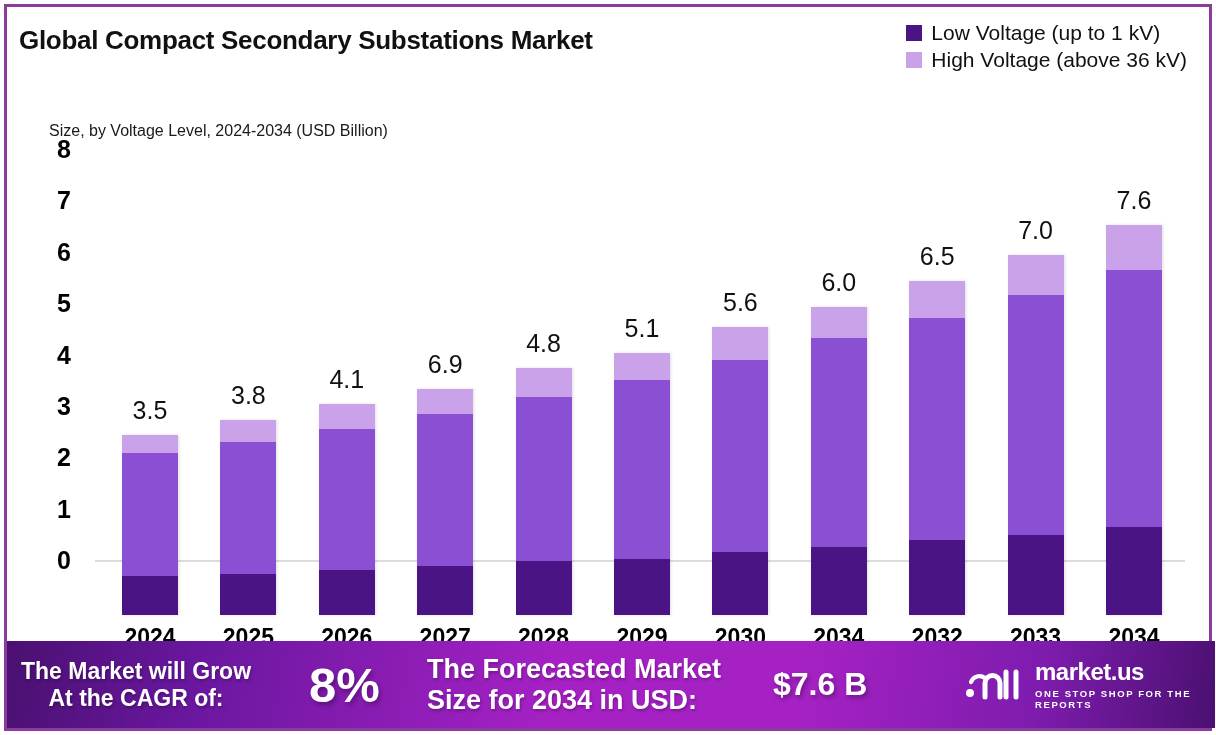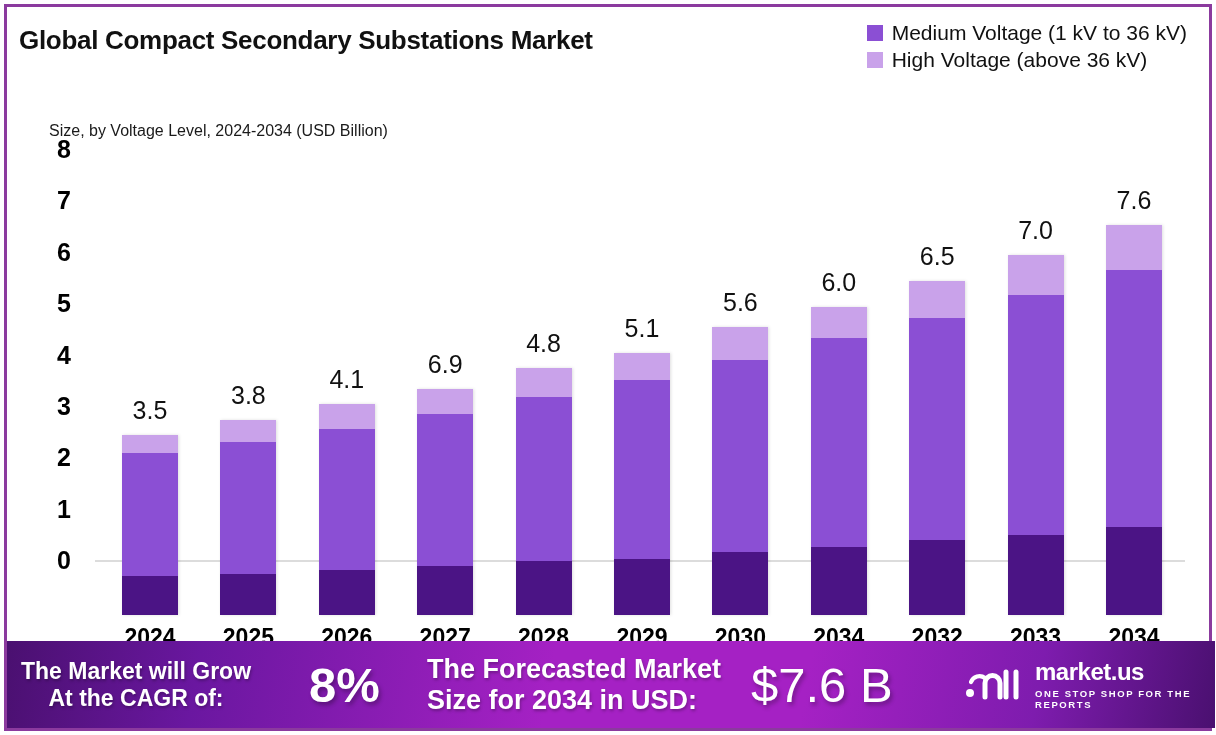--- a/index.html
+++ b/index.html
@@ -99,22 +99,22 @@
   #cagr-caption { position: absolute; left: 14px; font-size: 23px; text-align: center; }
   #cagr-caption div { white-space: nowrap; }
   #cagr-value {
     position: absolute; left: 302px;
     font-size: 49px; font-weight: bold; color: #fff;
     text-shadow: 2px 3px 4px rgba(0,0,0,0.3);
   }
   #size-caption { position: absolute; left: 420px; font-size: 27px; }
   #size-caption div { white-space: nowrap; }
   #size-value {
-    position: absolute; left: 744px;
-    font-size: 49px; font-weight: normal; color: #fff;
+    position: absolute; left: 766px;
+    font-size: 32px; font-weight: bold; color: #fff;
     text-shadow: 2px 3px 4px rgba(0,0,0,0.3);
   }
   #logo {
     position: absolute; left: 958px;
     display: flex; align-items: center; gap: 10px;
   }
   #logo-mark { flex: 0 0 auto; }
   #logo-words { display: flex; flex-direction: column; }
   #logo-name {
     font-size: 24px; font-weight: bold; color: #ffffff;
@@ -128,22 +128,22 @@
 </head>
 <body>
 
 <div id="frame">
 
   <div id="title">Global Compact Secondary Substations Market</div>
   <div id="subtitle">Size, by Voltage Level, 2024-2034 (USD Billion)</div>
 
   <div id="legend">
       <div class="legend-row">
-        <span class="legend-swatch" style="background: rgb(139, 79, 212);"></span>
-        <span class="legend-label">Medium Voltage (1 kV to 36 kV)</span>
+        <span class="legend-swatch" style="background: rgb(75, 20, 133);"></span>
+        <span class="legend-label">Low Voltage (up to 1 kV)</span>
       </div>
       <div class="legend-row">
         <span class="legend-swatch" style="background: rgb(201, 162, 234);"></span>
         <span class="legend-label">High Voltage (above 36 kV)</span>
       </div>
     </div>
 
   <div id="plot">
     <div id="yaxis">
         <div class="ytick" style="top: 553px;">0</div>

